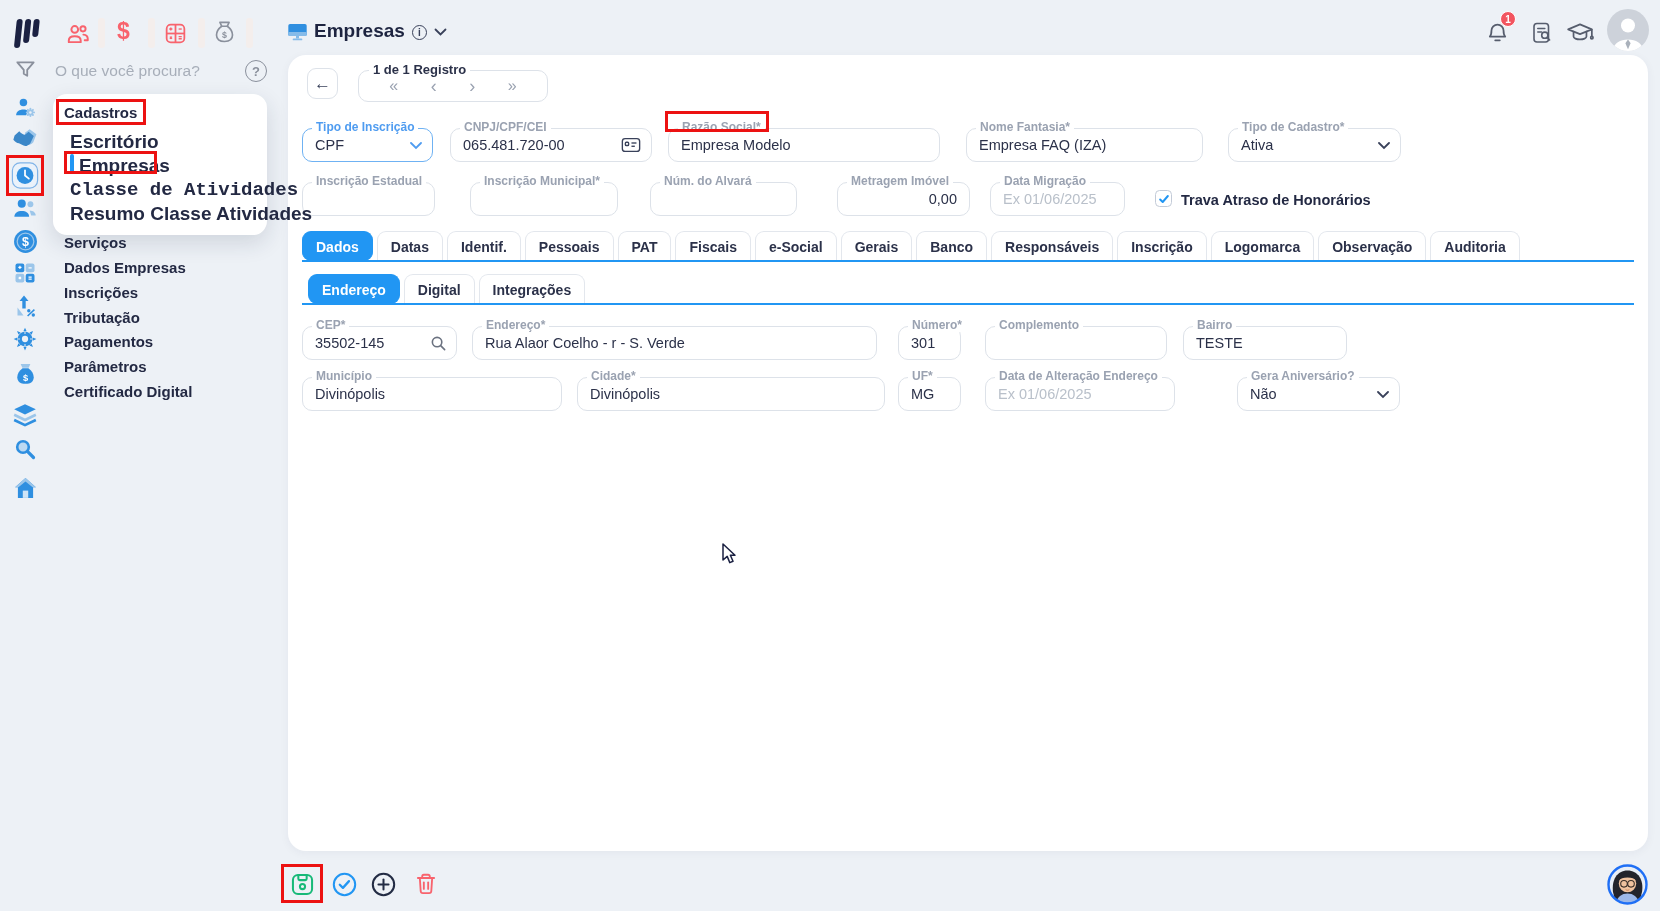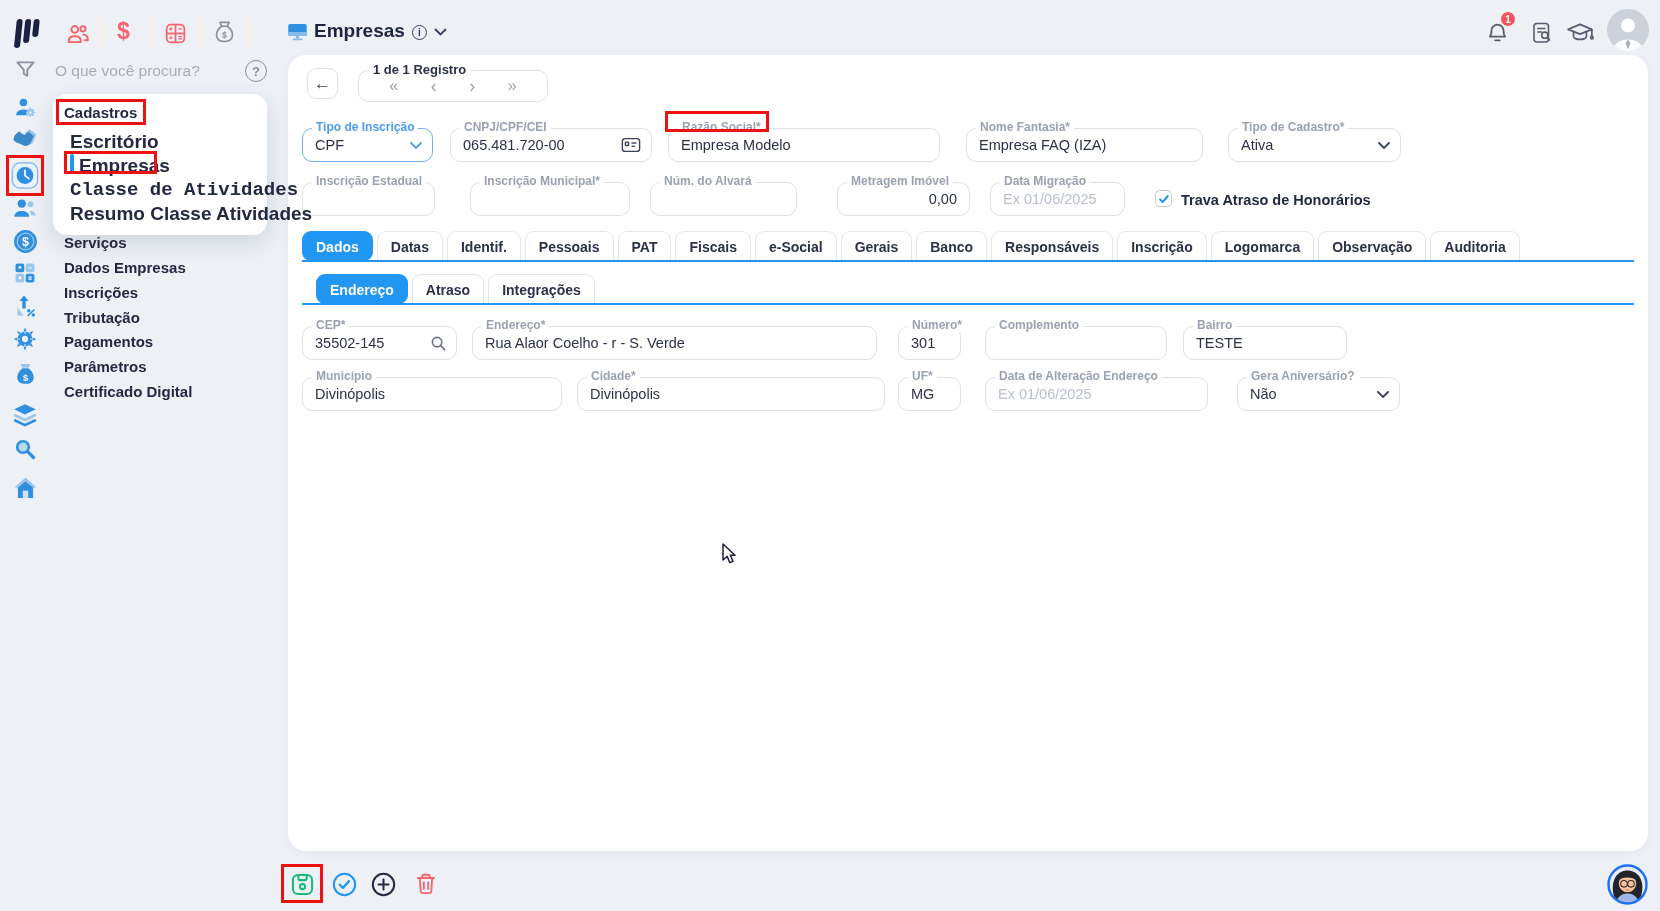--- a/index.html
+++ b/index.html
@@ -329,21 +329,21 @@
         <svg width="12" height="8" viewBox="0 0 12 8" fill="none" stroke="#39415a" stroke-width="1.8" stroke-linecap="round">
           <path d="M1 1l5 5 5-5"></path>
         </svg>
       </span>
   </div>
 
   <div class="field" style="left:302px;top:182px;width:133px;padding-left:24px;">
     <span class="flabel">Inscrição Estadual</span>
     <span class="fvalue"></span>
   </div>
-  <div class="field" style="left:470px;top:182px;width:160px;">
+  <div class="field" style="left:470px;top:182px;width:148px;">
     <span class="flabel">Inscrição Municipal*</span>
     <span class="fvalue"></span>
   </div>
   <div class="field" style="left:650px;top:182px;width:147px;">
     <span class="flabel">Núm. do Alvará</span>
     <span class="fvalue"></span>
   </div>
   <div class="field valright" style="left:837px;top:182px;width:133px;">
     <span class="flabel">Metragem Imóvel</span>
     <span class="fvalue">0,00</span>
@@ -370,23 +370,23 @@
     <div class="tab">Gerais</div>
     <div class="tab">Banco</div>
     <div class="tab">Responsáveis</div>
     <div class="tab">Inscrição</div>
     <div class="tab">Logomarca</div>
     <div class="tab">Observação</div>
     <div class="tab">Auditoria</div>
   </div>
   <div class="tabline" style="left:302px;top:259.5px;width:1332px;"></div>
 
-  <div class="tabs" style="left:316px;top:274px;justify-content:center;">
+  <div class="tabs" style="left:308px;top:274px;justify-content:center;">
     <div class="tab active">Endereço</div>
-    <div class="tab">Atraso</div>
+    <div class="tab">Digital</div>
     <div class="tab">Integrações</div>
   </div>
   <div class="tabline" style="left:302px;top:302.5px;width:1332px;"></div>
 
   <div class="field" style="left:302px;top:326px;width:155px;">
     <span class="flabel">CEP*</span>
     <span class="fvalue">35502-145</span>
     <span class="ficon" style="top:8px;">
       <svg width="17" height="17" viewBox="0 0 18 18" fill="none" stroke="#6b7280" stroke-width="1.7" stroke-linecap="round">
           <circle cx="7.5" cy="7.5" r="5"></circle>
@@ -416,21 +416,21 @@
     <span class="fvalue">Divinópolis</span>
   </div>
   <div class="field" style="left:577px;top:377px;width:308px;">
     <span class="flabel">Cidade*</span>
     <span class="fvalue">Divinópolis</span>
   </div>
   <div class="field" style="left:898px;top:377px;width:63px;">
     <span class="flabel">UF*</span>
     <span class="fvalue">MG</span>
   </div>
-  <div class="field" style="left:985px;top:377px;width:223px;padding-left:44px;">
+  <div class="field" style="left:985px;top:377px;width:190px;padding-left:44px;">
     <span class="flabel">Data de Alteração Endereço</span>
     <span class="fvalue ph">Ex 01/06/2025</span>
   </div>
   <div class="field" style="left:1237px;top:377px;width:163px;">
     <span class="flabel">Gera Aniversário?</span>
     <span class="fvalue">Não</span>
     <span class="chev">
         <svg width="12" height="8" viewBox="0 0 12 8" fill="none" stroke="#39415a" stroke-width="1.8" stroke-linecap="round">
           <path d="M1 1l5 5 5-5"></path>
         </svg>

